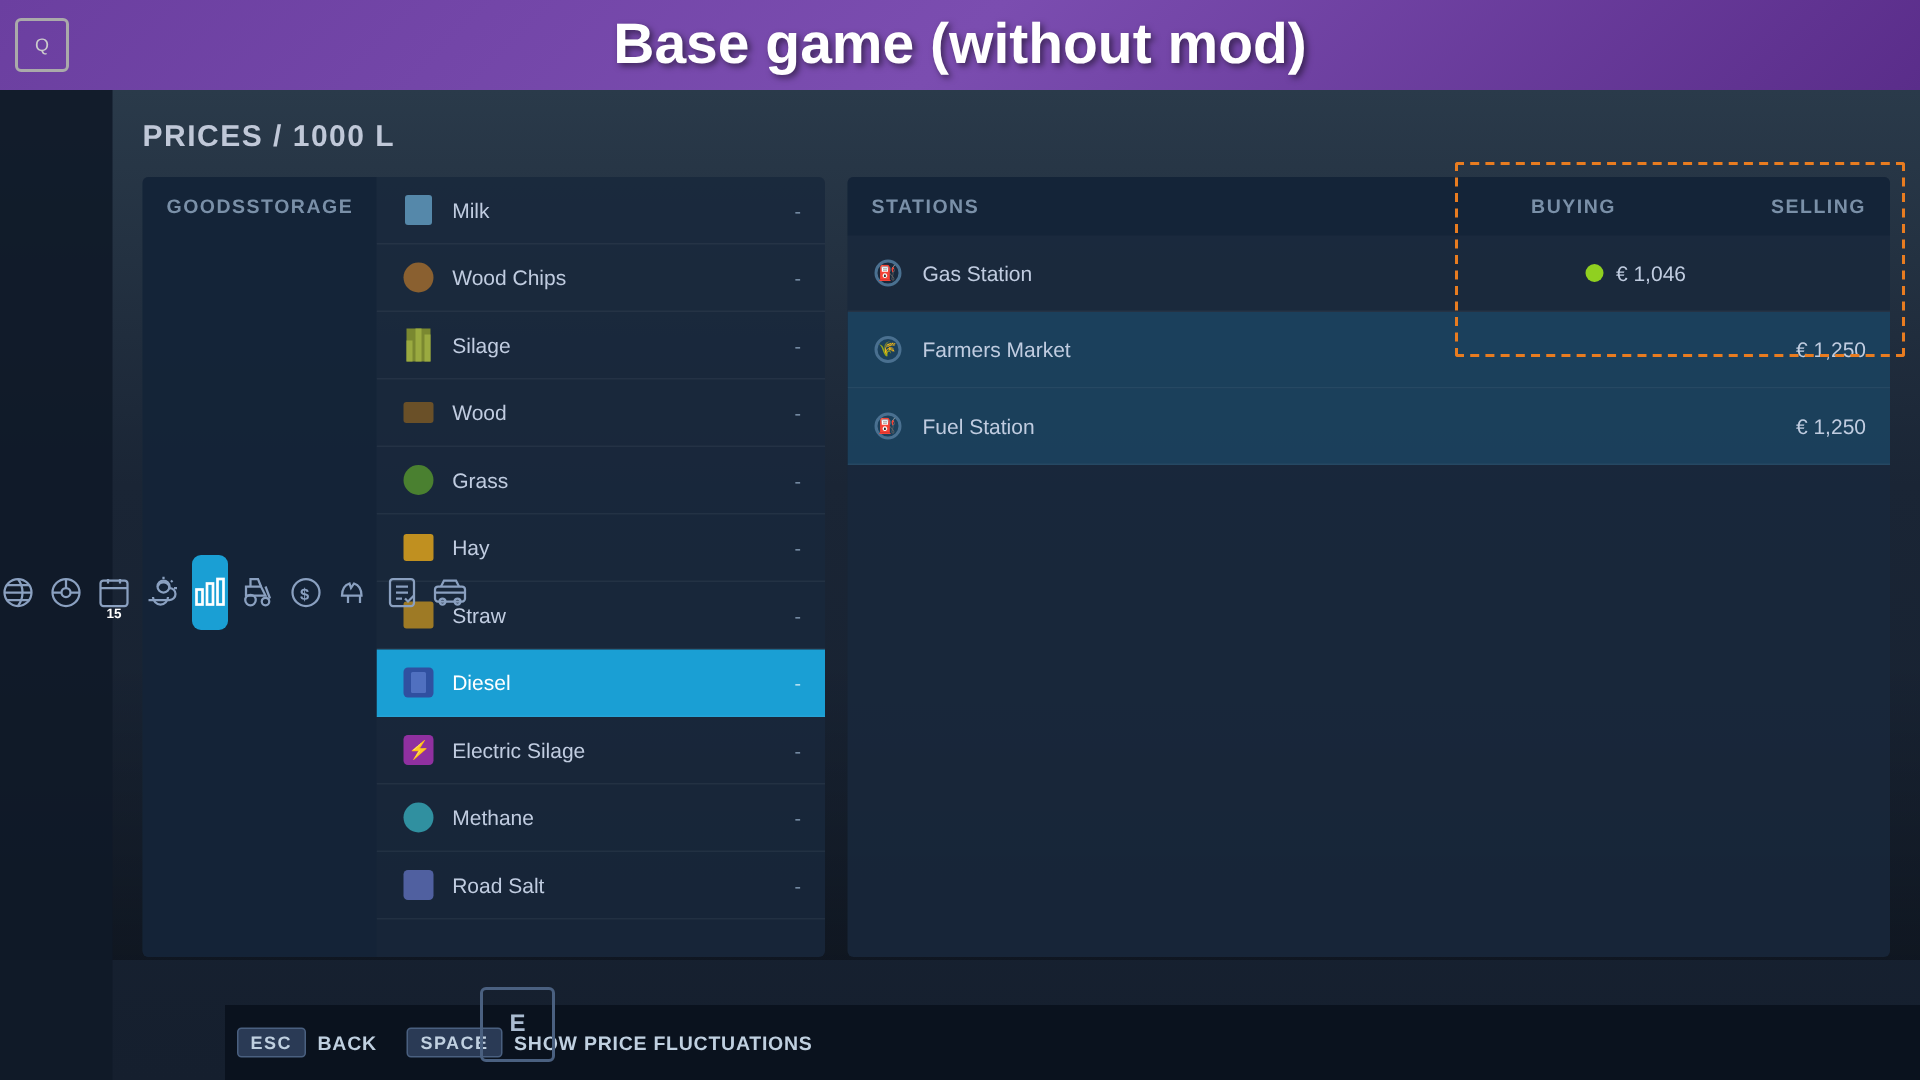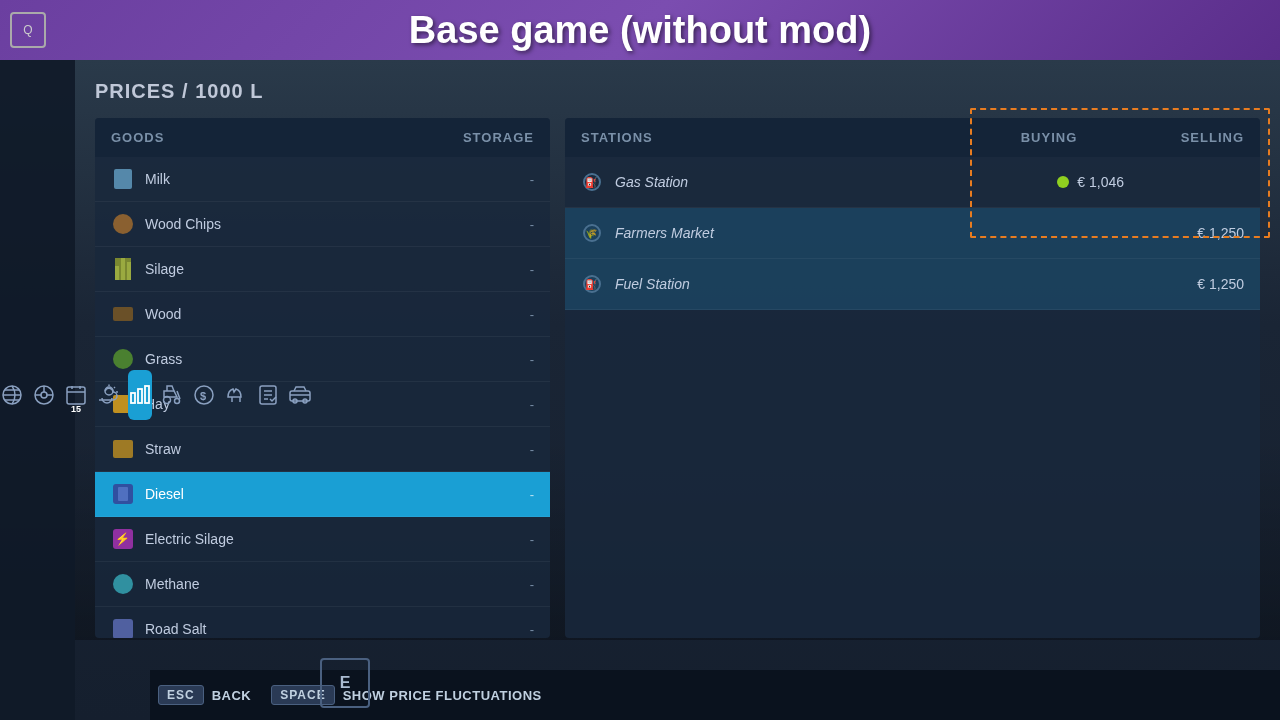--- a/index.html
+++ b/index.html
@@ -122,21 +122,21 @@
       height: calc(100% - 100px);
     }
 
     
     #goods-panel {
       width: 455px;
       background: rgba(25, 40, 60, 0.85);
       border-radius: 4px;
       overflow: hidden;
       display: flex;
-      flex-direction: column;
+      flex-direction: row;
     }
 
     .panel-header {
       display: flex;
       padding: 12px 16px;
       background: rgba(20, 35, 55, 0.9);
       color: #7a90a8;
       font-size: 13px;
       font-weight: bold;
       letter-spacing: 1px;
@@ -225,21 +225,21 @@
       width: 22px;
       height: 22px;
       margin-right: 12px;
       display: flex;
       align-items: center;
       justify-content: center;
       color: #6a8ab0;
       font-size: 14px;
       flex-shrink: 0;
     }
-    .station-name { flex: 1; font-style: italic; }
+    .station-name { flex: 1; }
     .station-buying {
       width: 150px;
       text-align: right;
       color: #c0cce0;
       display: flex;
       align-items: center;
       justify-content: flex-end;
       gap: 8px;
     }
     .station-selling {

